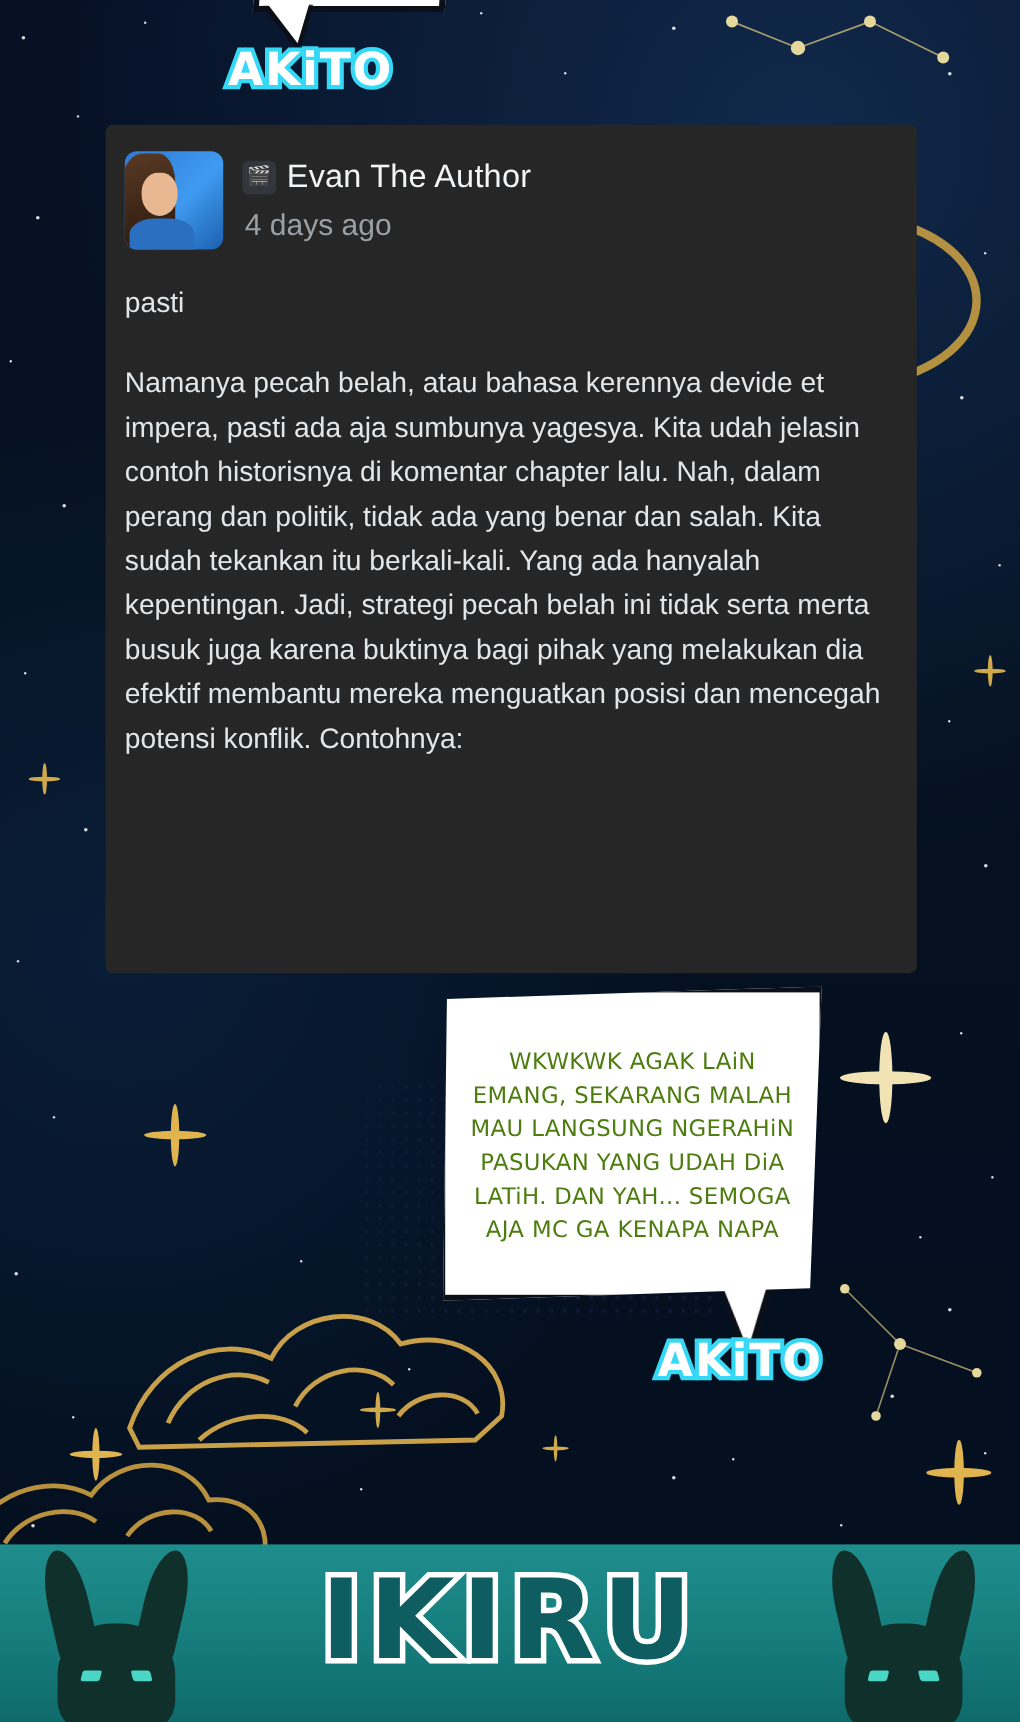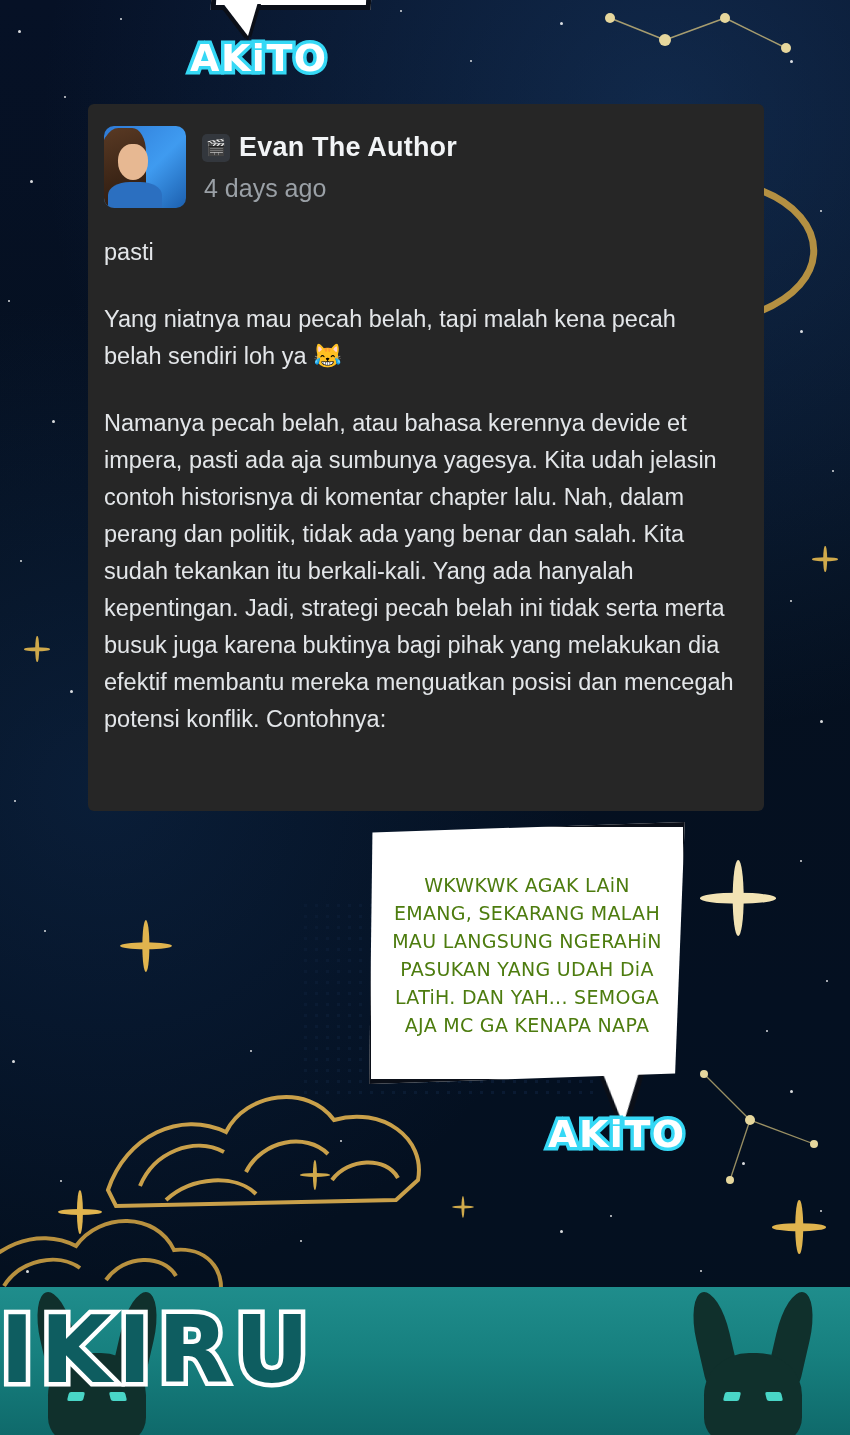--- a/index.html
+++ b/index.html
@@ -132,21 +132,21 @@
     background: #33373d;
     display: flex; align-items: center; justify-content: center;
     font-size: 16px;
     line-height: 1;
     color: #cfd4da;
     flex: none;
   }
   .author-name {
     color: #f2f4f6;
     font-size: 27px;
-    font-weight: bold;
+    font-weight: normal;
     letter-spacing: 0.2px;
   }
   .timestamp {
     color: #9aa0a6;
     font-size: 25px;
     margin-top: 11px;
     margin-left: 2px;
   }
   .comment-body {
     margin-top: 26px;
@@ -239,21 +239,21 @@
     bottom: 0;
     width: 850px;
     height: 148px;
     background: linear-gradient(180deg, #1f8d8c 0%, #17807f 45%, #0f6a6b 100%);
     overflow: hidden;
   }
   .banner-title {
     position: absolute;
     left: 0; right: 0;
     top: 10px;
-    text-align: left;
+    text-align: center;
     font-family: "DejaVu Sans", sans-serif;
     font-size: 92px;
     font-weight: bold;
     letter-spacing: 6px;
     color: #0e5d60;
     -webkit-text-stroke: 9px #ffffff;
     paint-order: stroke fill;
   }
   .anubis {
     position: absolute;
@@ -405,21 +405,20 @@
           <span class="badge-icon">🎬</span>
           <span class="author-name">Evan The Author</span>
         </div>
         <div class="timestamp">4 days ago</div>
       </div>
 
     </div>
 
     <div class="comment-body">
       <p>pasti</p>
-      <p>Yang niatnya mau pecah belah, tapi malah kena pecah belah sendiri loh ya 😹</p>
       <p>Namanya pecah belah, atau bahasa kerennya devide et impera, pasti ada aja sumbunya yagesya. Kita udah jelasin contoh historisnya di komentar chapter lalu. Nah, dalam perang dan politik, tidak ada yang benar dan salah. Kita sudah tekankan itu berkali-kali. Yang ada hanyalah kepentingan. Jadi, strategi pecah belah ini tidak serta merta busuk juga karena buktinya bagi pihak yang melakukan dia efektif membantu mereka menguatkan posisi dan mencegah potensi konflik. Contohnya:</p>
     </div>
 
   </div>
 
   <div class="bubble-bottom-tail"></div>
   <div class="bubble-bottom">
     <div class="bubble-bottom-inner">WKWKWK AGAK LAiN EMANG, SEKARANG MALAH MAU LANGSUNG NGERAHiN PASUKAN YANG UDAH DiA LATiH. DAN YAH... SEMOGA AJA MC GA KENAPA NAPA</div>
   </div>
   <div class="name-tag akito-bottom">AKiTO</div>

